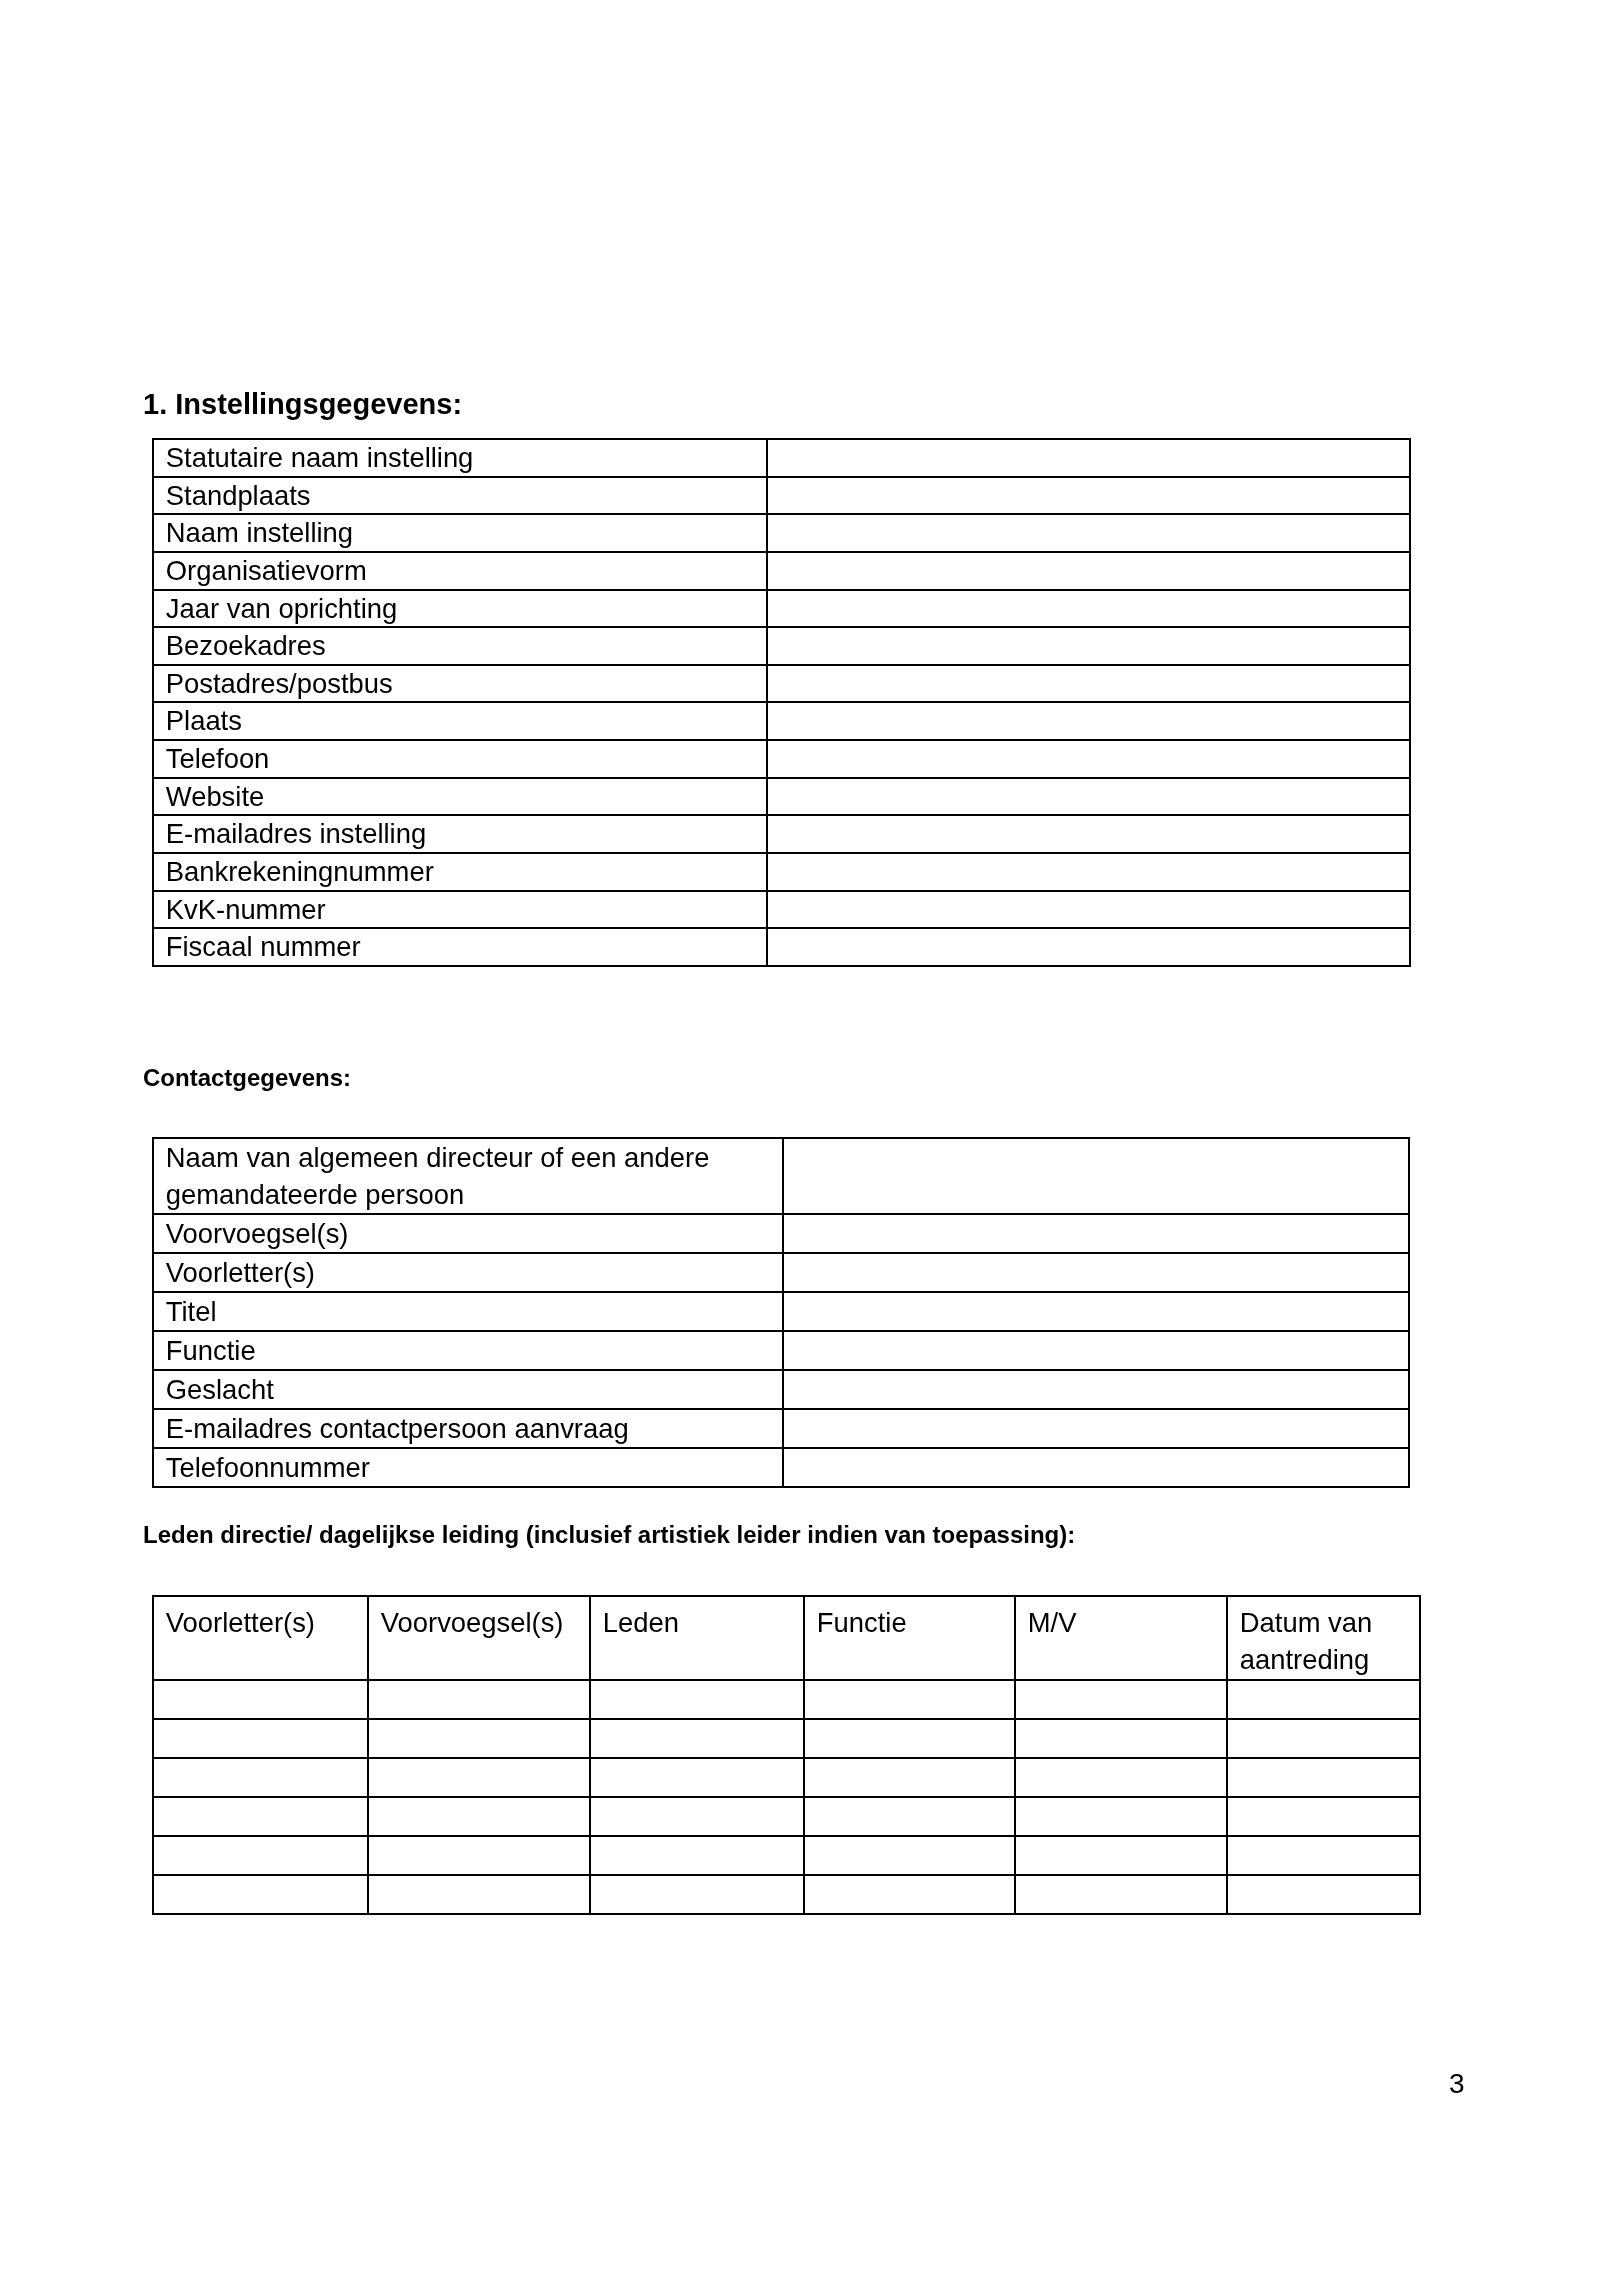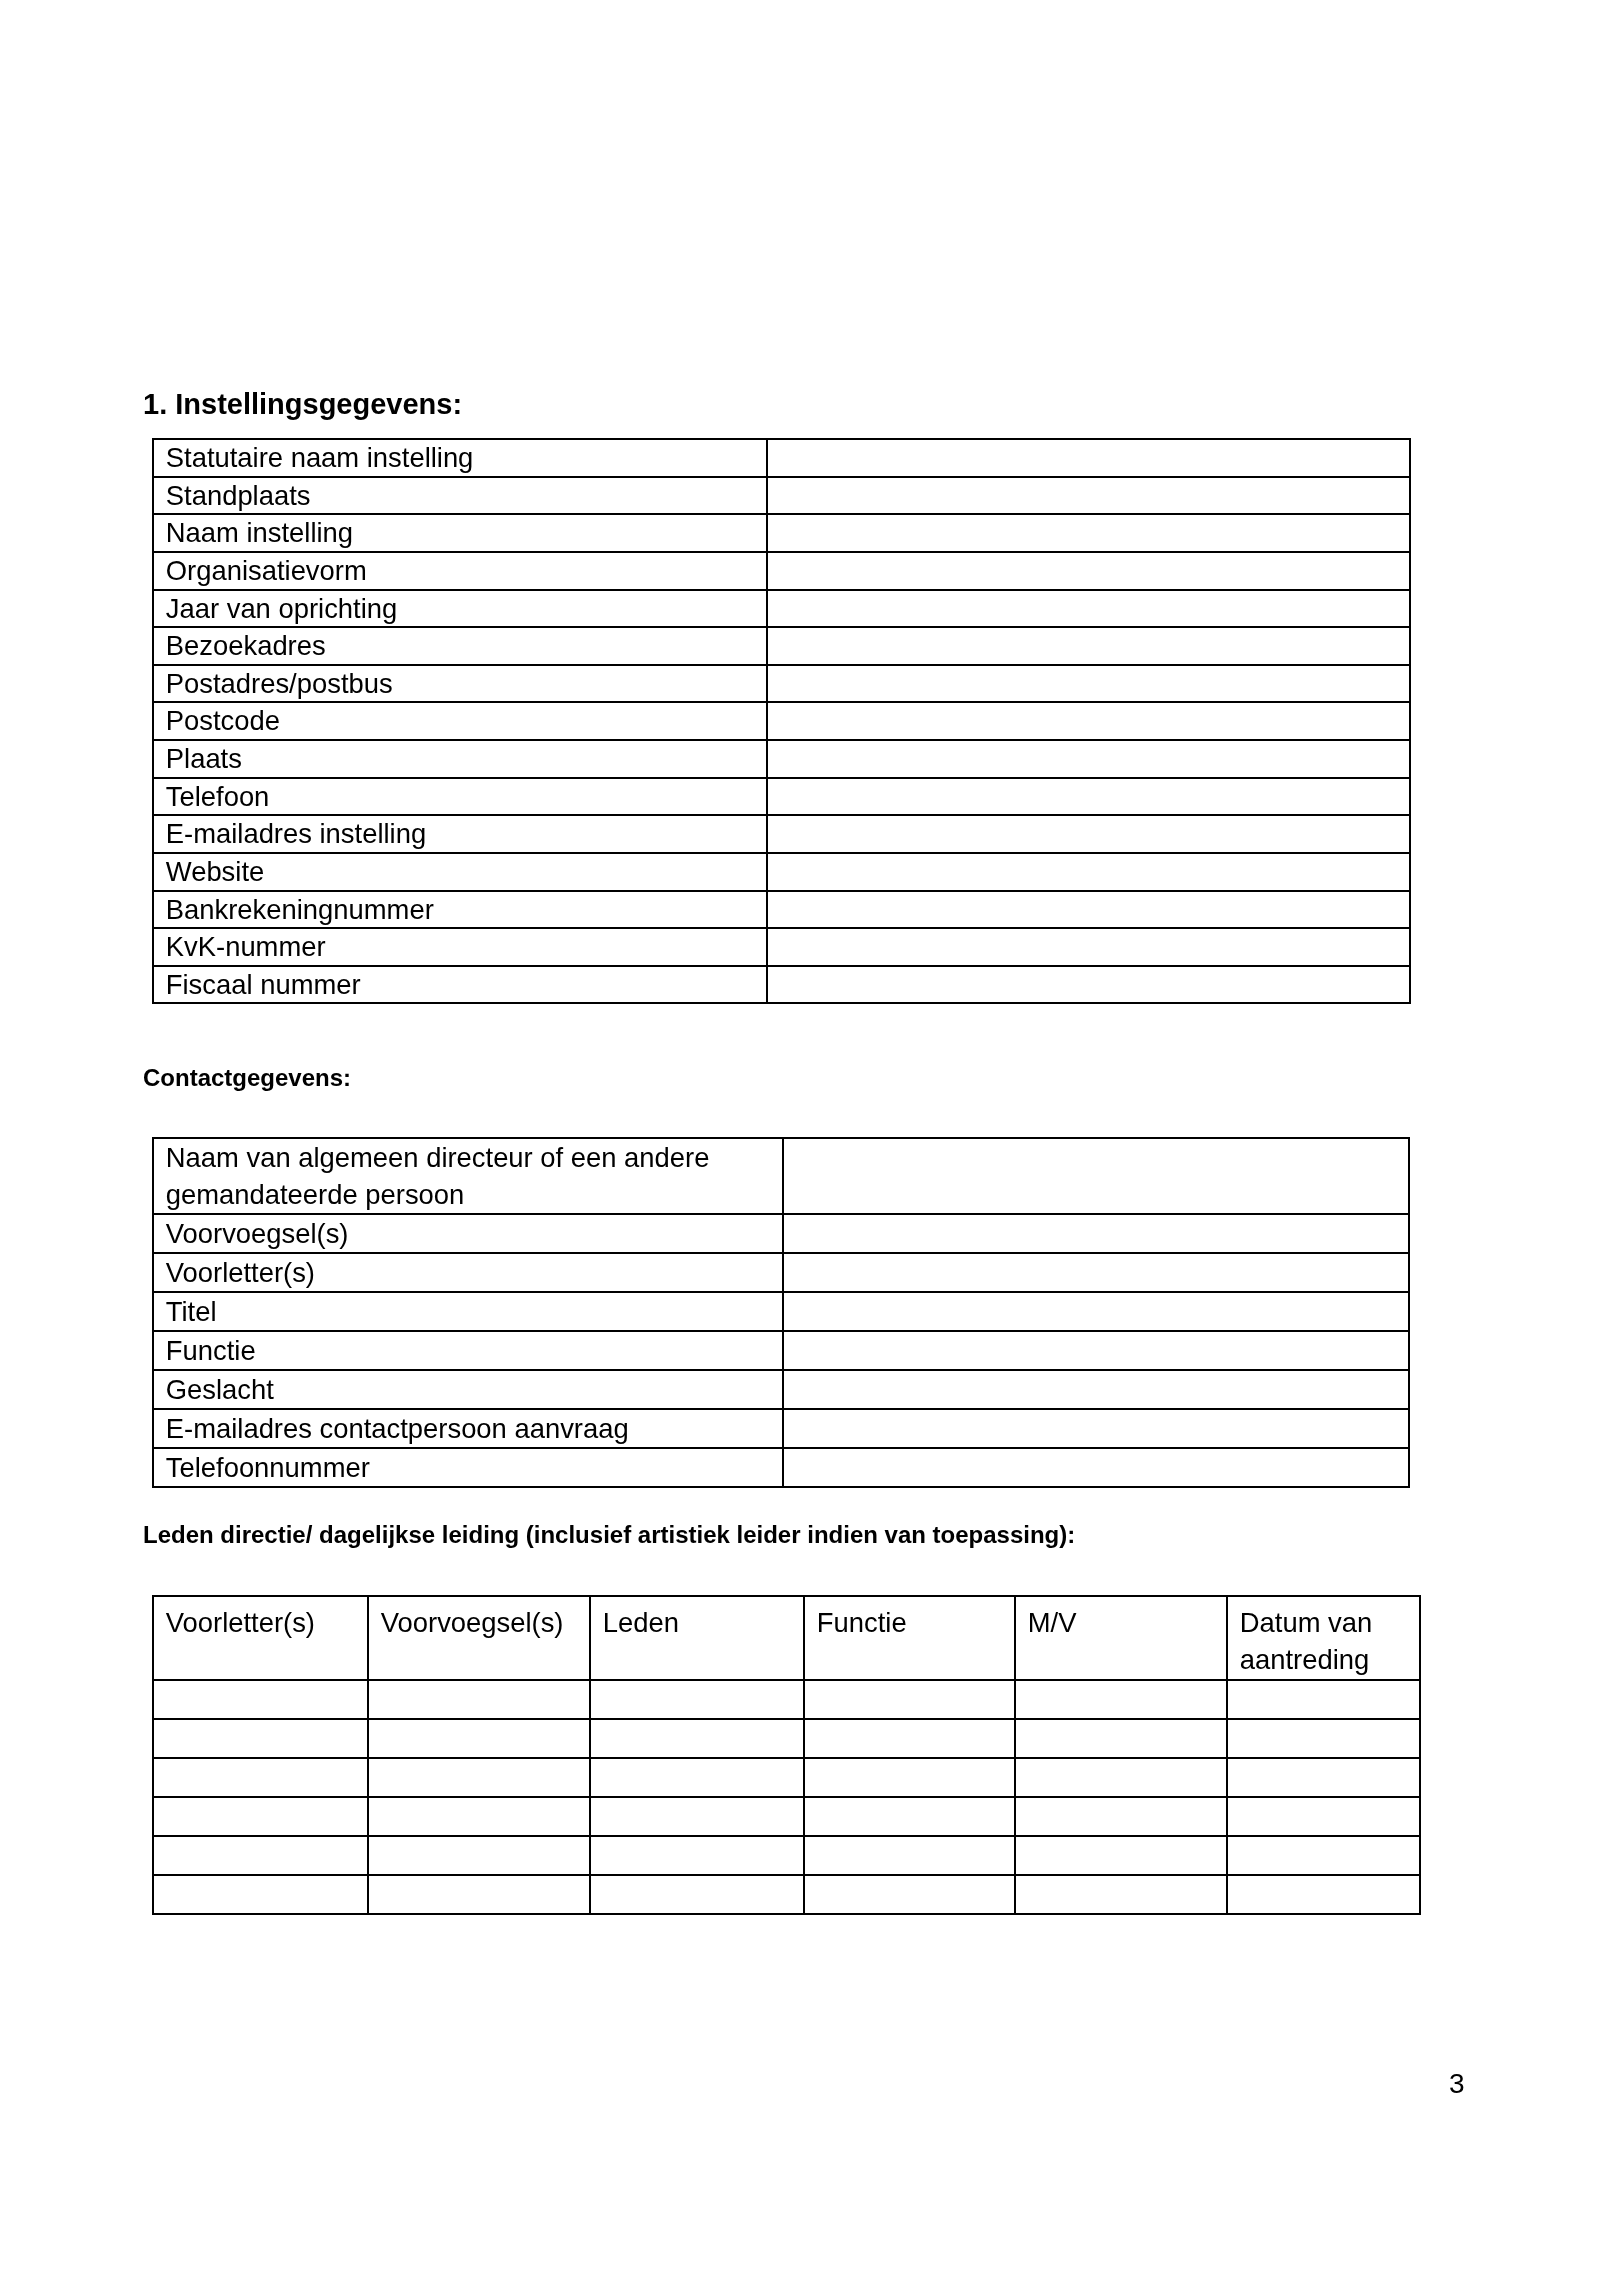--- a/index.html
+++ b/index.html
@@ -111,42 +111,38 @@
         <tr>
           <td>Bezoekadres</td>
           <td></td>
         </tr>
 
         <tr>
           <td>Postadres/postbus</td>
           <td></td>
         </tr>
 
-        <tr>
-          <td>Postcode</td>
-          <td></td>
-        </tr>
 
         <tr>
           <td>Plaats</td>
           <td></td>
         </tr>
 
         <tr>
           <td>Telefoon</td>
           <td></td>
         </tr>
 
         <tr>
+          <td>Website</td>
+          <td></td>
+        </tr>
+
+        <tr>
           <td>E-mailadres instelling</td>
-          <td></td>
-        </tr>
-
-        <tr>
-          <td>Website</td>
           <td></td>
         </tr>
 
         <tr>
           <td>Bankrekeningnummer</td>
           <td></td>
         </tr>
 
         <tr>
           <td>KvK-nummer</td>

